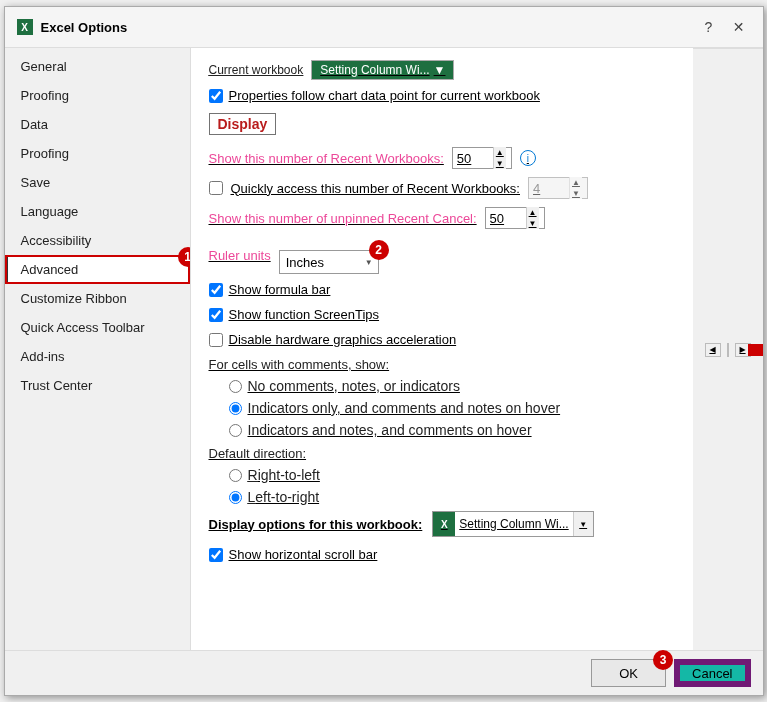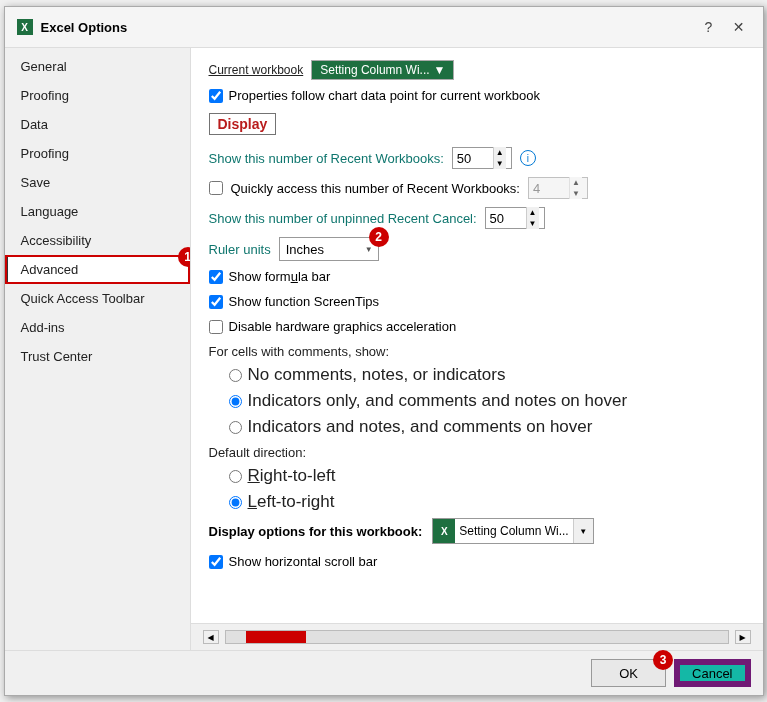--- a/index.html
+++ b/index.html
@@ -88,22 +88,23 @@
       border-left: 3px solid #333;
       padding-left: 13px;
     }
     .sidebar-item.selected-border {
       outline: 2px solid #c00;
       outline-offset: -2px;
     }
     .main-content {
       flex: 1;
       display: flex;
-      flex-direction: column;
+      flex-direction: row;
       overflow: hidden;
+      text-decoration: underline;
     }
     .content-area {
       flex: 1;
       overflow-y: auto;
       padding: 12px 18px;
       background: white;
     }
     .content-area::-webkit-scrollbar { width: 12px; }
     .content-area::-webkit-scrollbar-track { background: #f0f0f0; }
     .content-area::-webkit-scrollbar-thumb { background: #bbb; }
@@ -145,21 +146,21 @@
       color: #b91c1c;
     }
     .field-row {
       display: flex;
       align-items: center;
       gap: 8px;
       margin-bottom: 8px;
     }
     .field-label {
       font-size: 13px;
-      color: #0f766e;
+      color: #ec4899;
     }
     .spinbox {
       display: flex;
       align-items: center;
       border: 1px solid #999;
       background: white;
       width: 60px;
       height: 22px;
     }
     .spinbox input {
@@ -236,21 +237,21 @@
       cursor: pointer;
     }
     .radio-row {
       display: flex;
       align-items: center;
       gap: 6px;
       margin-bottom: 6px;
       padding-left: 20px;
     }
     .sub-label {
-      font-size: 17px;
+      font-size: 14px;
       color: #222;
     }
     .group-label {
       font-size: 13px;
       color: #222;
       margin-bottom: 6px;
       margin-top: 4px;
     }
     .workbook-option-row {
       display: flex;
@@ -423,20 +424,23 @@
       </div>
       <div class="sidebar-item">
         <span>Language</span>
       </div>
       <div class="sidebar-item">
         <span>Accessibility</span>
       </div>
       <div class="sidebar-item active selected-border" style="position:relative;">
         <span>Advanced</span>
         <span class="badge badge-sidebar">1</span>
+      </div>
+      <div class="sidebar-item">
+        <span>Customize Ribbon</span>
       </div>
       <div class="sidebar-item">
         <span>Quick Access Toolbar</span>
       </div>
       <div class="sidebar-item">
         <span>Add-ins</span>
       </div>
       <div class="sidebar-item">
         <span>Trust Center</span>
       </div>
@@ -499,21 +503,21 @@
             <div class="spinbox-btns">
               <button class="spinbox-btn">▲</button>
               <button class="spinbox-btn">▼</button>
             </div>
           </div>
         </div>
 
         
         <div class="ruler-row">
           <span class="field-label">Ruler units</span>
-          <div style="position:relative;">
+          <div style="position:relative;margin-top:13px;">
             <div class="select-wrapper">
               <select class="select-box">
                 <option>Inches</option>
                 <option>Centimeters</option>
                 <option>Millimeters</option>
               </select>
             </div>
             <span class="badge" style="top:-10px; right:-10px;">2</span>
           </div>
         </div>

